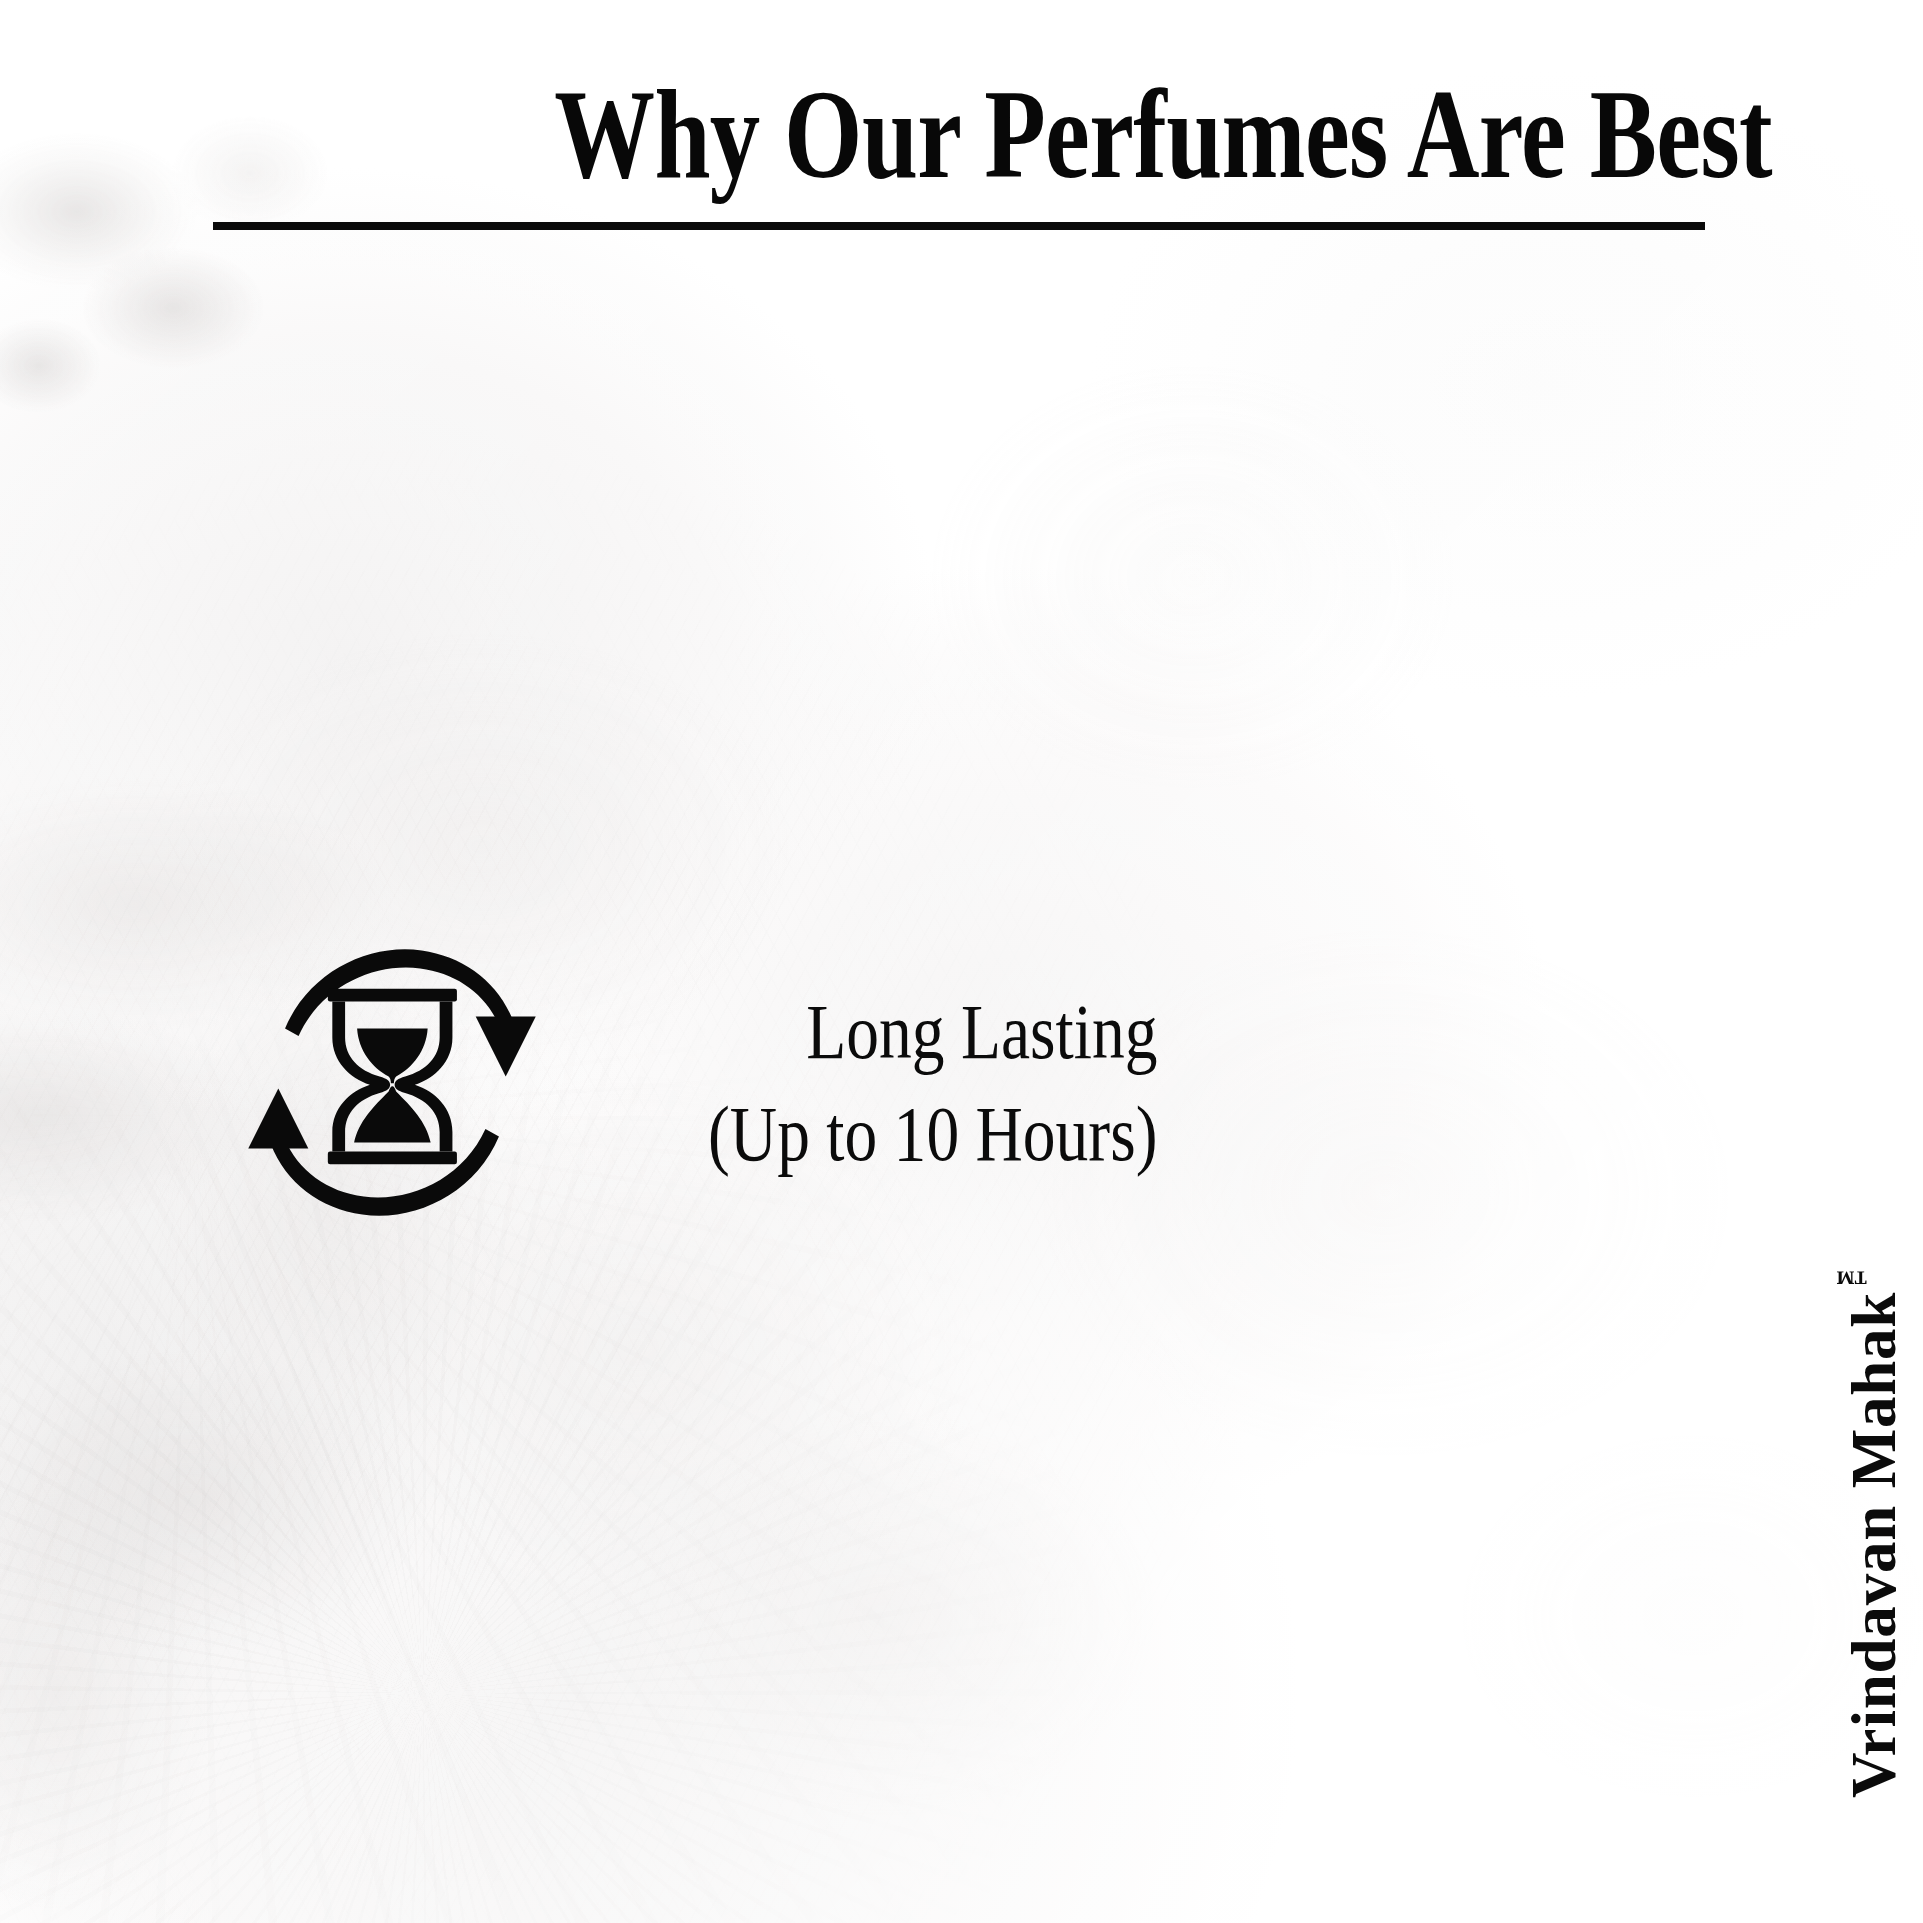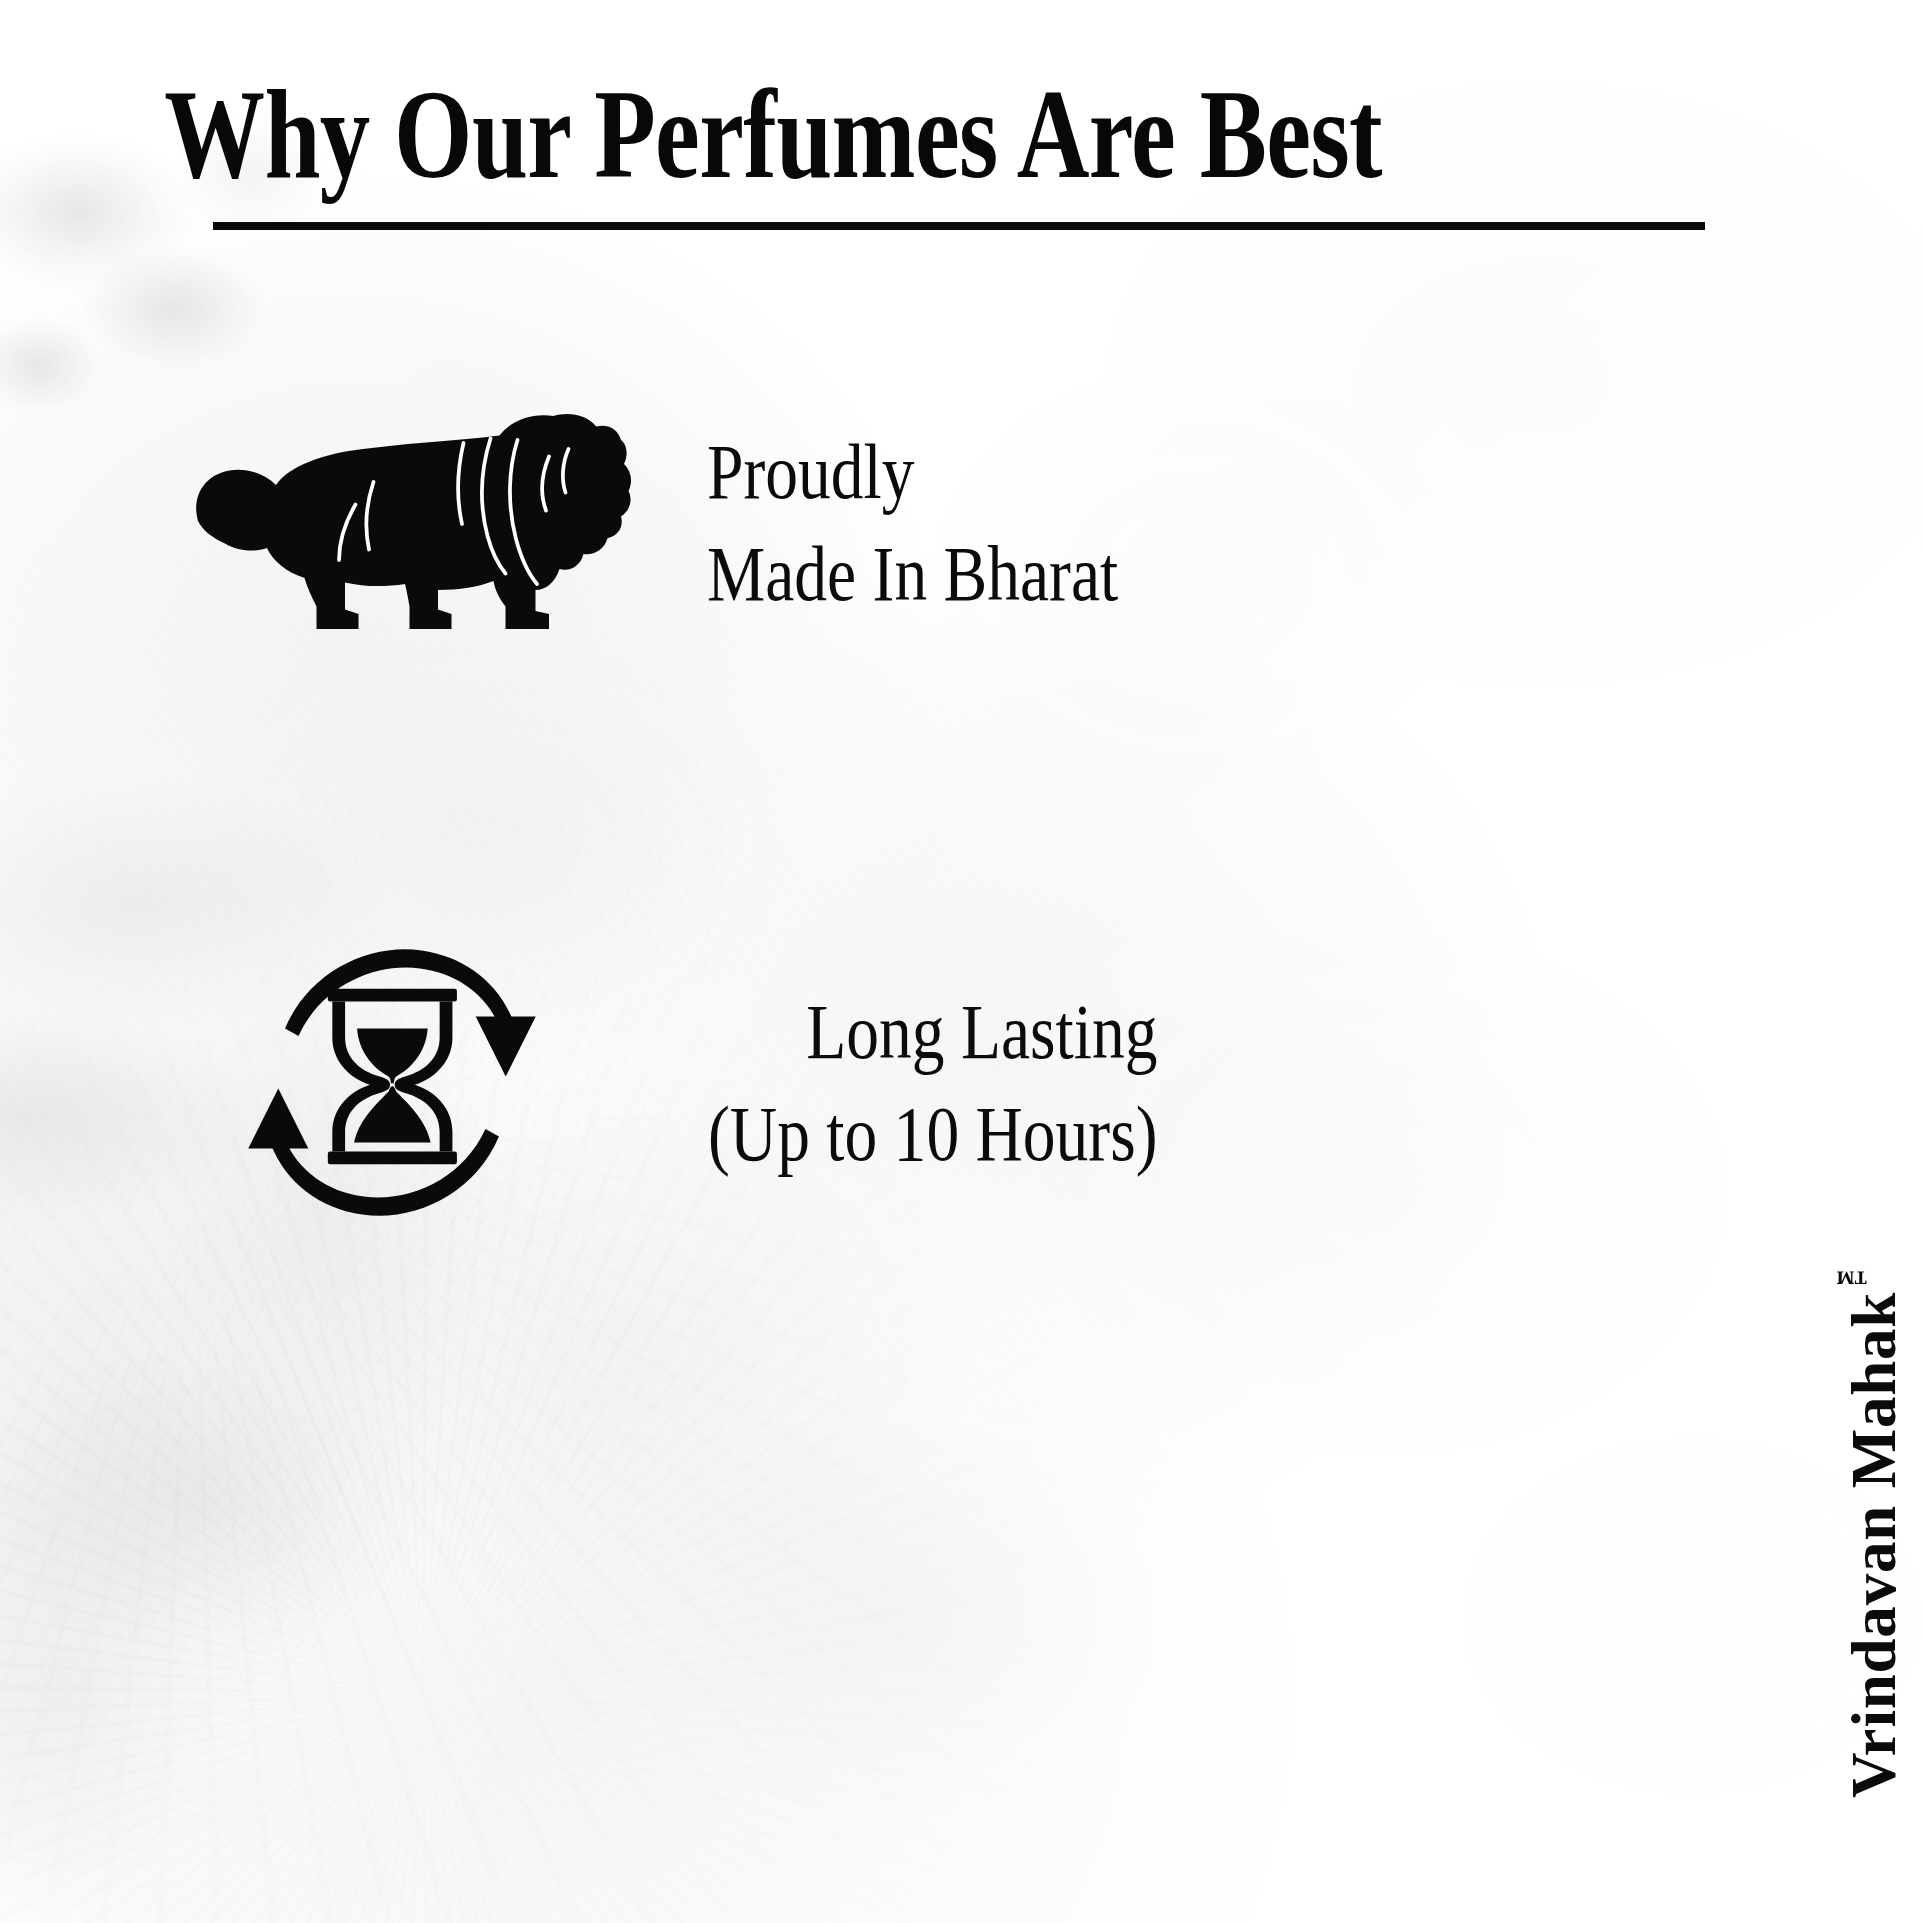--- a/index.html
+++ b/index.html
@@ -71,23 +71,23 @@
     -webkit-mask-image: radial-gradient(ellipse 902px 827px at 20% 82%, #000 0%, rgba(0,0,0,.5) 52%, rgba(0,0,0,0) 80%);
     mask-image: radial-gradient(ellipse 902px 827px at 20% 82%, #000 0%, rgba(0,0,0,.5) 52%, rgba(0,0,0,0) 80%);
   }
   .bg-wash {
     background: linear-gradient(135deg, rgba(255,255,255,.28) 0%, rgba(255,255,255,.10) 40%, rgba(255,255,255,.55) 75%, rgba(255,255,255,.80) 100%);
   }
 
   
   .title-wrap {
     position: absolute;
-    left: 12px; right: 0;
+    left: 0; right: 0;
     top: 72px;
-    text-align: left;
+    text-align: right;
     z-index: 5;
   }
   .title {
     display: inline-block;
     font-size: 126px;
     line-height: 1.0;
     font-weight: 700;
     color: #080808;
     letter-spacing: -0.8px;
     transform: scaleX(.80);
@@ -171,74 +171,20 @@
   <div class="bg-layer bg-petals"></div>
   <div class="bg-layer bg-veins"></div>
   <div class="bg-layer bg-fan"></div>
   <div class="bg-layer bg-wash"></div>
 
   <div class="title-wrap">
     <div class="title">Why Our Perfumes Are Best</div>
   </div>
   <div class="title-rule"></div>
 
-  <div class="feature" id="feature-1">
-    <div class="icon-box">
-      <svg viewBox="0 0 600 300" width="451" height="225" aria-hidden="true">
-        <g fill="#0a0a0a">
-          <path d="M18 148
-                   C 10 120, 22 94, 48 84
-                   C 74 74, 104 82, 122 100
-                   C 140 74, 186 58, 238 52
-                   C 300 44, 372 40, 420 34
-                   C 436 14, 462 4, 492 8
-                   C 512 2, 536 6, 549 22
-                   C 566 18, 578 26, 582 40
-                   C 590 46, 592 60, 586 72
-                   C 596 82, 598 96, 592 108
-                   C 598 120, 594 134, 582 142
-                   C 586 156, 578 168, 564 171
-                   C 560 186, 546 194, 532 192
-                   C 528 208, 514 216, 500 212
-                   C 494 230, 482 240, 468 240
-                   L 468 268 L 486 272 L 486 292 L 428 292 L 428 262
-                   C 420 252, 414 240, 412 228
-                   C 392 236, 366 240, 338 240
-                   L 338 266 L 356 272 L 356 292 L 300 292 L 300 262
-                   C 298 250, 296 240, 294 232
-                   C 268 236, 240 236, 214 230
-                   L 214 266 L 232 272 L 232 292 L 176 292 L 176 262
-                   C 170 250, 164 238, 160 224
-                   C 136 216, 118 202, 110 184
-                   C 92 190, 70 188, 54 178
-                   C 36 170, 24 160, 18 148 Z"></path>
-          <path d="M128 108
-                   C 106 96, 78 94, 58 104
-                   C 38 114, 30 134, 40 150
-                   C 50 166, 74 172, 98 166
-                   C 110 162, 118 152, 120 142
-                   C 124 130, 126 118, 128 108 Z" fill="#0a0a0a"></path>
-        </g>
-
-        <g stroke="#ffffff" stroke-width="5" fill="none" stroke-linecap="round">
-          <path d="M372 44 C 364 78, 362 116, 370 152"></path>
-          <path d="M408 38 C 396 76, 392 122, 404 168 C 410 190, 418 206, 428 218"></path>
-          <path d="M444 40 C 432 78, 430 126, 442 172 C 450 202, 460 220, 470 232"></path>
-          <path d="M486 62 C 476 86, 474 112, 482 134"></path>
-          <path d="M512 52 C 504 70, 502 92, 508 110"></path>
-          <path d="M252 96 C 242 126, 240 158, 246 186"></path>
-          <path d="M228 126 C 214 150, 206 176, 206 200"></path>
-        </g>
-      </svg>
-    </div>
-    <div class="text-box">
-      <span class="line">Proudly</span>
-      <span class="line">Made In Bharat</span>
-    </div>
-  </div>
 
   <div class="feature" id="feature-2">
     <div class="icon-box">
       <svg viewBox="0 0 445 400" width="334" height="301" aria-hidden="true">
         <g fill="#0a0a0a">
 
           <path d="M80 128
                    C 112 52, 192 14, 262 24
                    C 318 32, 364 66, 384 118
                    L 366 126

